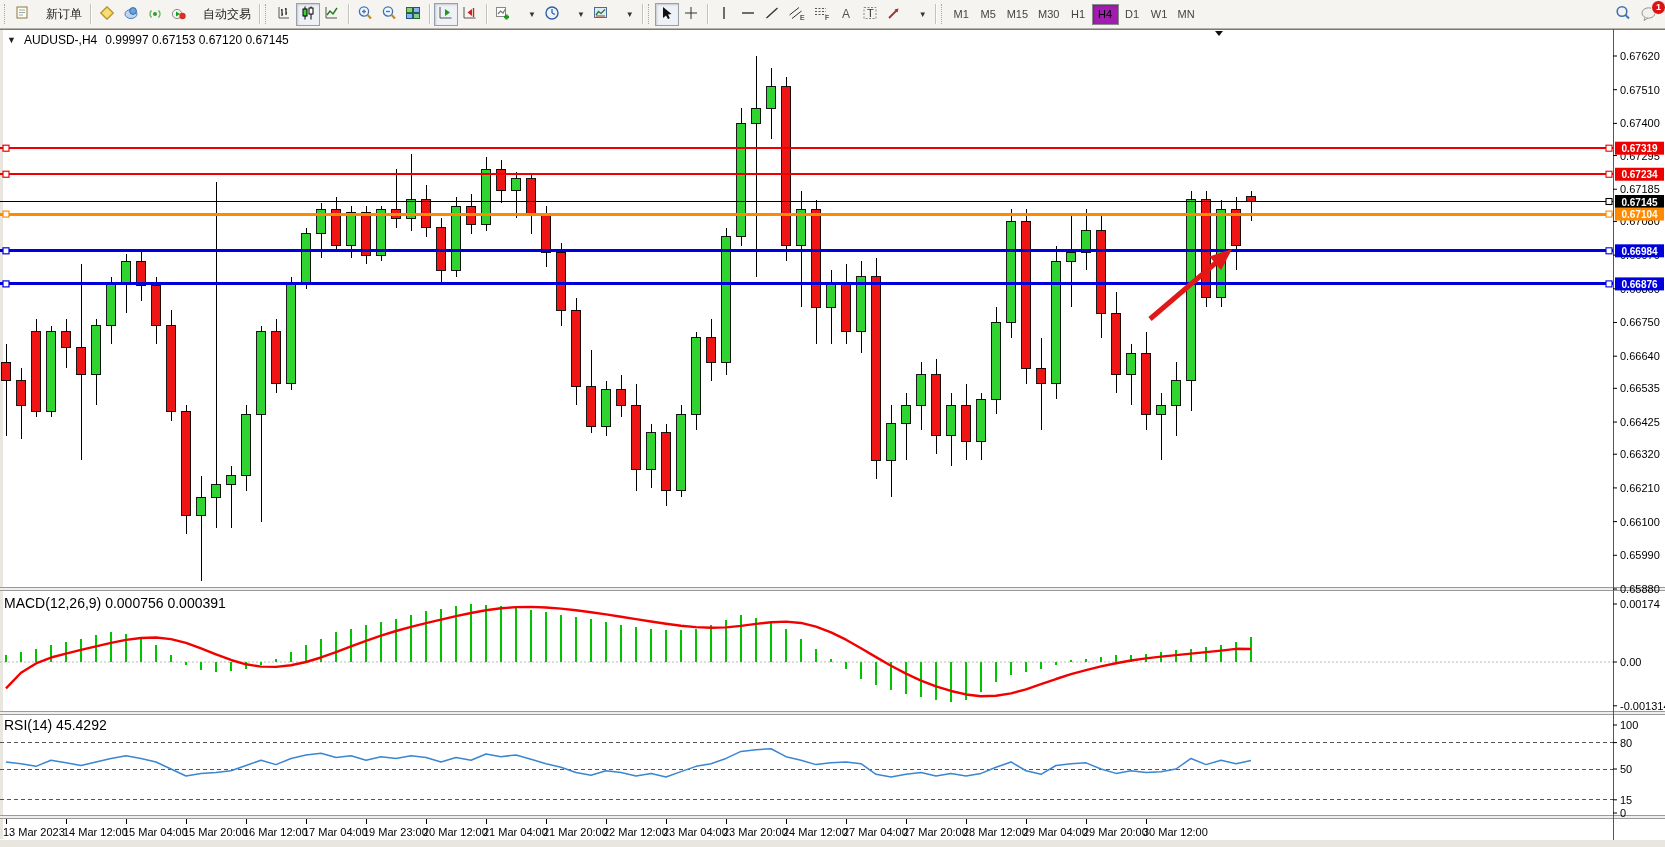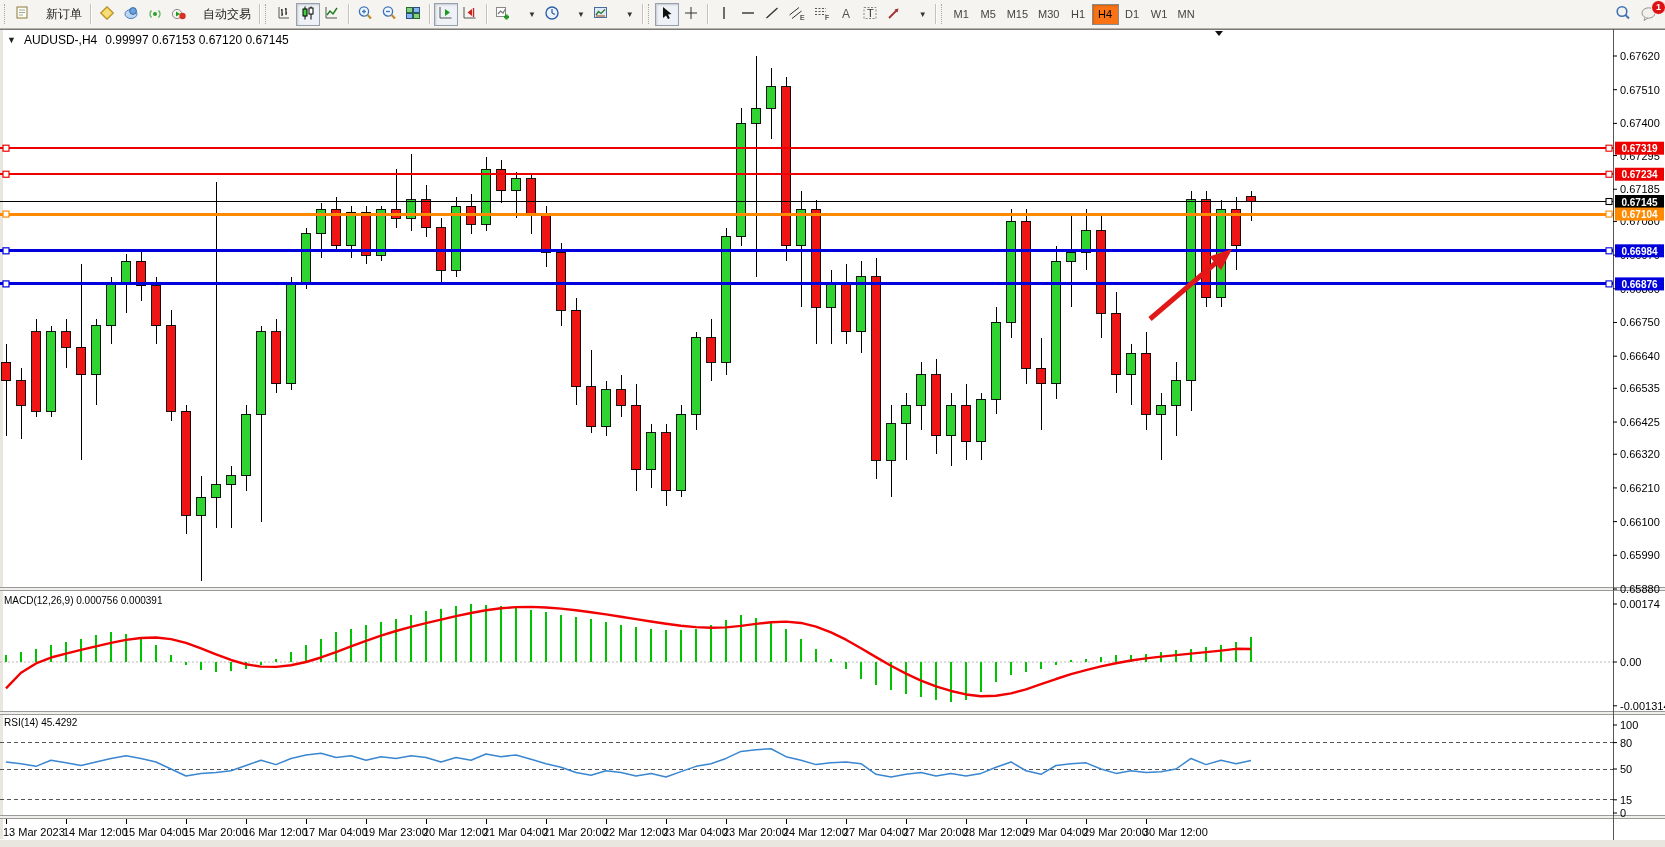--- a/index.html
+++ b/index.html
@@ -5,26 +5,26 @@
   html,body{margin:0;padding:0;background:#fff;width:1665px;height:847px;overflow:hidden;
     font-family:"Liberation Sans",sans-serif;-webkit-font-smoothing:none}
   .toolbar{height:29px;background:#f5f4f1;border-bottom:1px solid #b6b2aa;display:flex;align-items:center;padding:0 3px;box-sizing:border-box}
   .tbtn{height:23px;min-width:23px;display:flex;align-items:center;justify-content:center;gap:16px;
     border:1px solid transparent;padding:0 3px;font-size:12px;color:#222;box-sizing:border-box}
   .tbtn.active{background:#eef1f5;border:1px solid #96a0ac;box-shadow:inset 1px 1px 2px rgba(120,130,140,.35)}
   .tbtn .caret{font-size:8px;color:#333;margin-left:1px}
   .sep{width:1px;height:20px;background:#c6c2ba;box-shadow:1px 0 0 #fff;margin:0 4px}
   .handle{width:3px;height:20px;border-left:1px dotted #aaa69e;margin:0 3px 0 1px}
   .tf-btn{font-size:11px;color:#444;height:21px;min-width:27px;padding:0 4px}
-  .tf-btn.active{background:#f97316;border:1px solid #8a8a8a;box-shadow:inset 1px 1px 2px rgba(0,0,0,.15);color:#000}
+  .tf-btn.active{background:#a21caf;border:1px solid #8a8a8a;box-shadow:inset 1px 1px 2px rgba(0,0,0,.15);color:#000}
   .spacer{flex:1}
   .chart-window{position:relative;width:1665px;height:818px;background:#fff}
   #chart-title{position:absolute;left:7px;top:4px;font-size:12px;color:#000;z-index:5;display:flex;gap:8px;align-items:center}
   #chart-title .tri{font-size:9px;color:#222}
-  .panel-label{position:absolute;font-size:10px;color:#000;z-index:5}
+  .panel-label{position:absolute;font-size:14px;color:#000;z-index:5}
   #macd-label{left:4px;top:566px}
   #rsi-label{left:4px;top:688px}
   svg text{font-family:"Liberation Sans",sans-serif}
   .badge{position:absolute;top:-4px;right:-5px;background:#dd1111;color:#fff;border-radius:8px;
     font-size:9px;font-weight:bold;min-width:13px;height:13px;line-height:13px;text-align:center;border:1px solid #fff}
   .notif{position:relative}
 </style>
 </head>
 <body>
 

